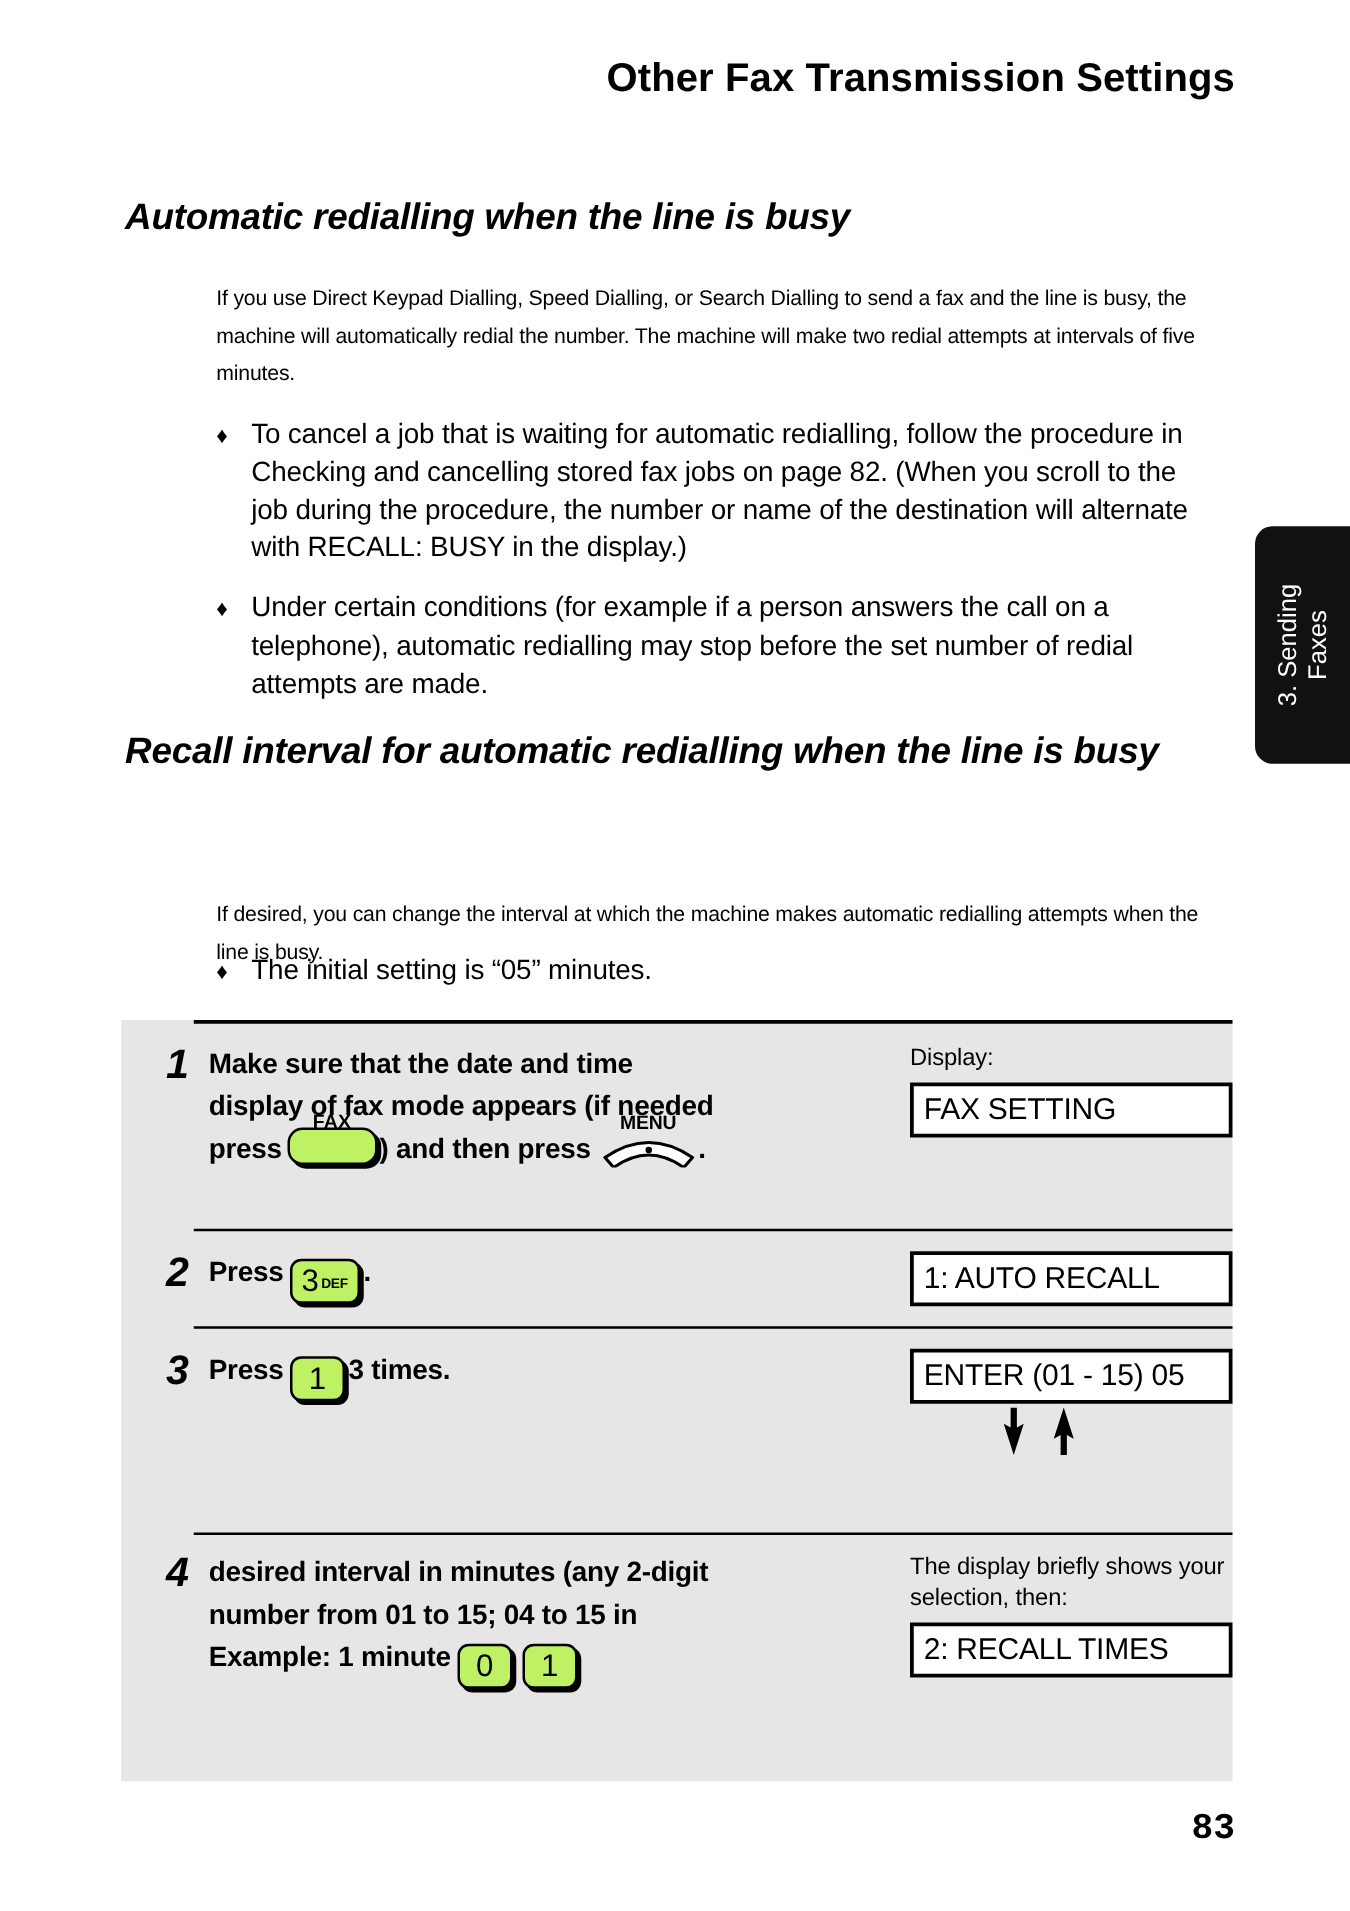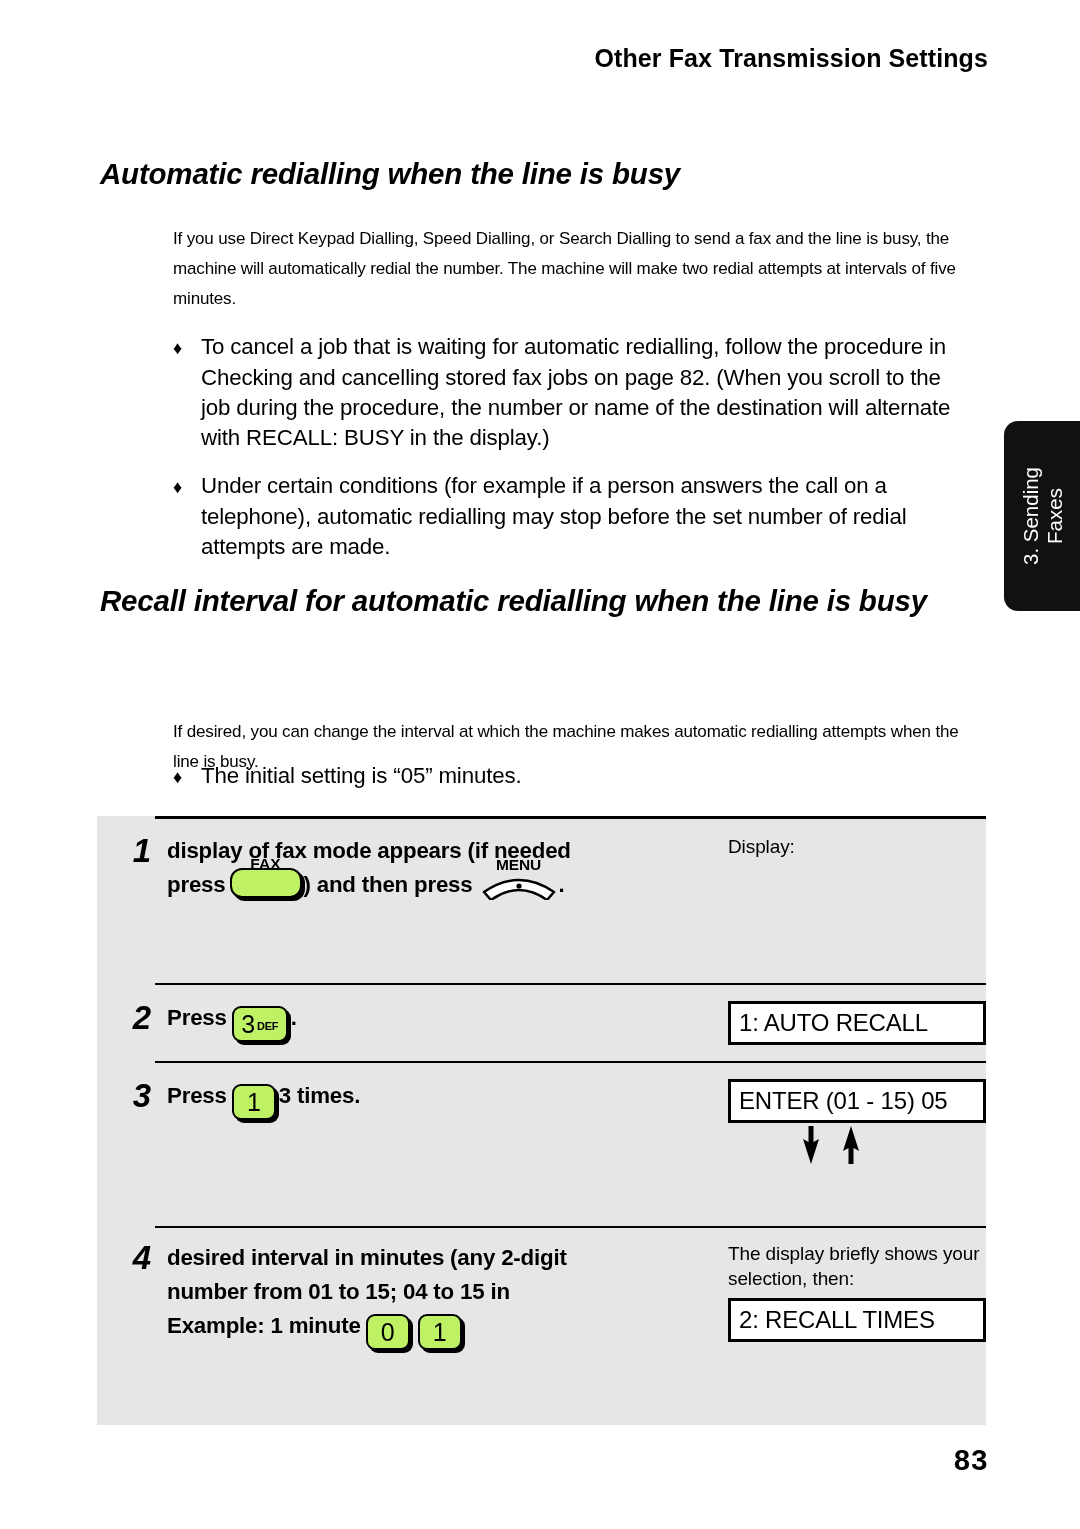--- a/index.html
+++ b/index.html
@@ -14,21 +14,21 @@
     font-family: "Liberation Sans", sans-serif;
     color: #000000;
     overflow: hidden;
   }
 
   
   .running-header {
     position: absolute;
     top: 44px;
     right: 92px;
-    font-size: 25px;
+    font-size: 32px;
     font-weight: bold;
     letter-spacing: 0.1px;
     white-space: nowrap;
   }
 
   
   .h-section {
     position: absolute;
     left: 100px;
     width: 830px;
@@ -303,33 +303,35 @@
 <div class="proc-panel">
 
   <div class="panel-top-rule"></div>
   <div class="step-rule" id="rule-step2"></div>
   <div class="step-rule" id="rule-step3"></div>
   <div class="step-rule" id="rule-step4"></div>
 
   <div class="step" id="step-1">
     <div class="step-num">1</div>
     <div class="step-body">
+      <span class="ln">Make sure that the date and time</span>
       <span class="ln">display of fax mode appears (if needed</span>
       <span class="ln">
         <span>press</span><span class="keycap key-fax"><span class="key-label-top">FAX</span></span><span>) and then press</span><span class="key-menu">
           <span class="menu-label">MENU</span>
           <svg width="76" height="30" viewBox="0 0 76 30">
             <path d="M3 22 Q38 -2 73 22 L66 30 Q38 10 10 30 Z" fill="#ffffff" stroke="#000000" stroke-width="2.5" stroke-linejoin="round"></path>
             <circle cx="38" cy="16" r="2.6" fill="#000000"></circle>
           </svg>
         </span><span>.</span>
       </span>
     </div>
     <div class="disp-col">
       <div class="disp-note">Display:</div>
+      <div class="lcd">FAX SETTING</div>
     </div>
   </div>
 
   <div class="step" id="step-2">
     <div class="step-num">2</div>
     <div class="step-body">
       <span>Press</span><span class="keycap key-3def"><span>3</span><span class="sub">DEF</span></span><span>.</span>
     </div>
     <div class="disp-col">
       <div class="lcd">1: AUTO RECALL</div>

